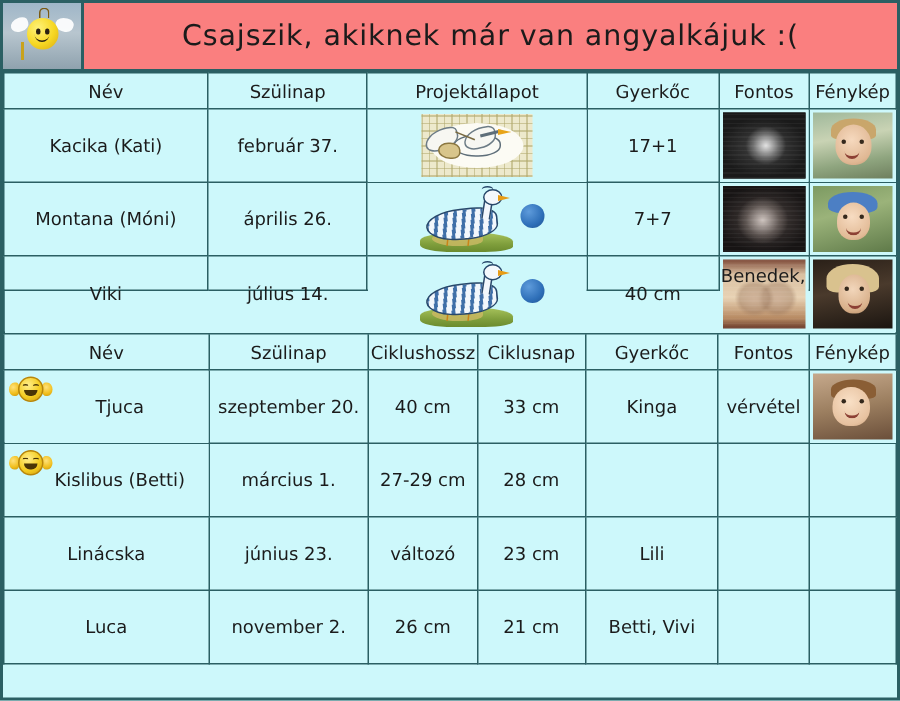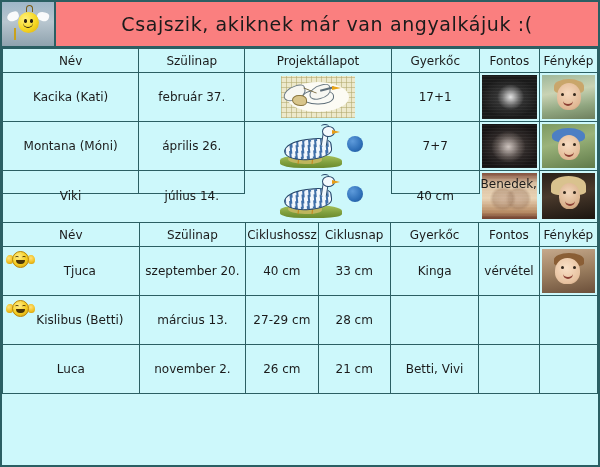--- a/index.html
+++ b/index.html
@@ -673,28 +673,37 @@
             <span class="hand l"></span>
             <span class="smiley">
               <span class="s-eye l"></span>
                 <span class="s-eye r"></span>
                 <span class="s-mouth"></span>
             </span>
             <span class="hand r"></span>
           </span>
           <span class="name-label shifted">Kislibus (Betti)</span>
         </td>
-        <td>március 13.</td>
+        <td>március 1.</td>
         <td>27-29 cm</td>
         <td>28 cm</td>
         <td></td>
         <td></td>
         <td></td>
       </tr>
 
+      <tr class="datarow">
+        <td>Linácska</td>
+        <td>június 23.</td>
+        <td>változó</td>
+        <td>23 cm</td>
+        <td>Lili</td>
+        <td></td>
+        <td></td>
+      </tr>
 
       <tr class="datarow">
         <td>Luca</td>
         <td>november 2.</td>
         <td>26 cm</td>
         <td>21 cm</td>
         <td>Betti, Vivi</td>
         <td></td>
         <td></td>
       </tr>

